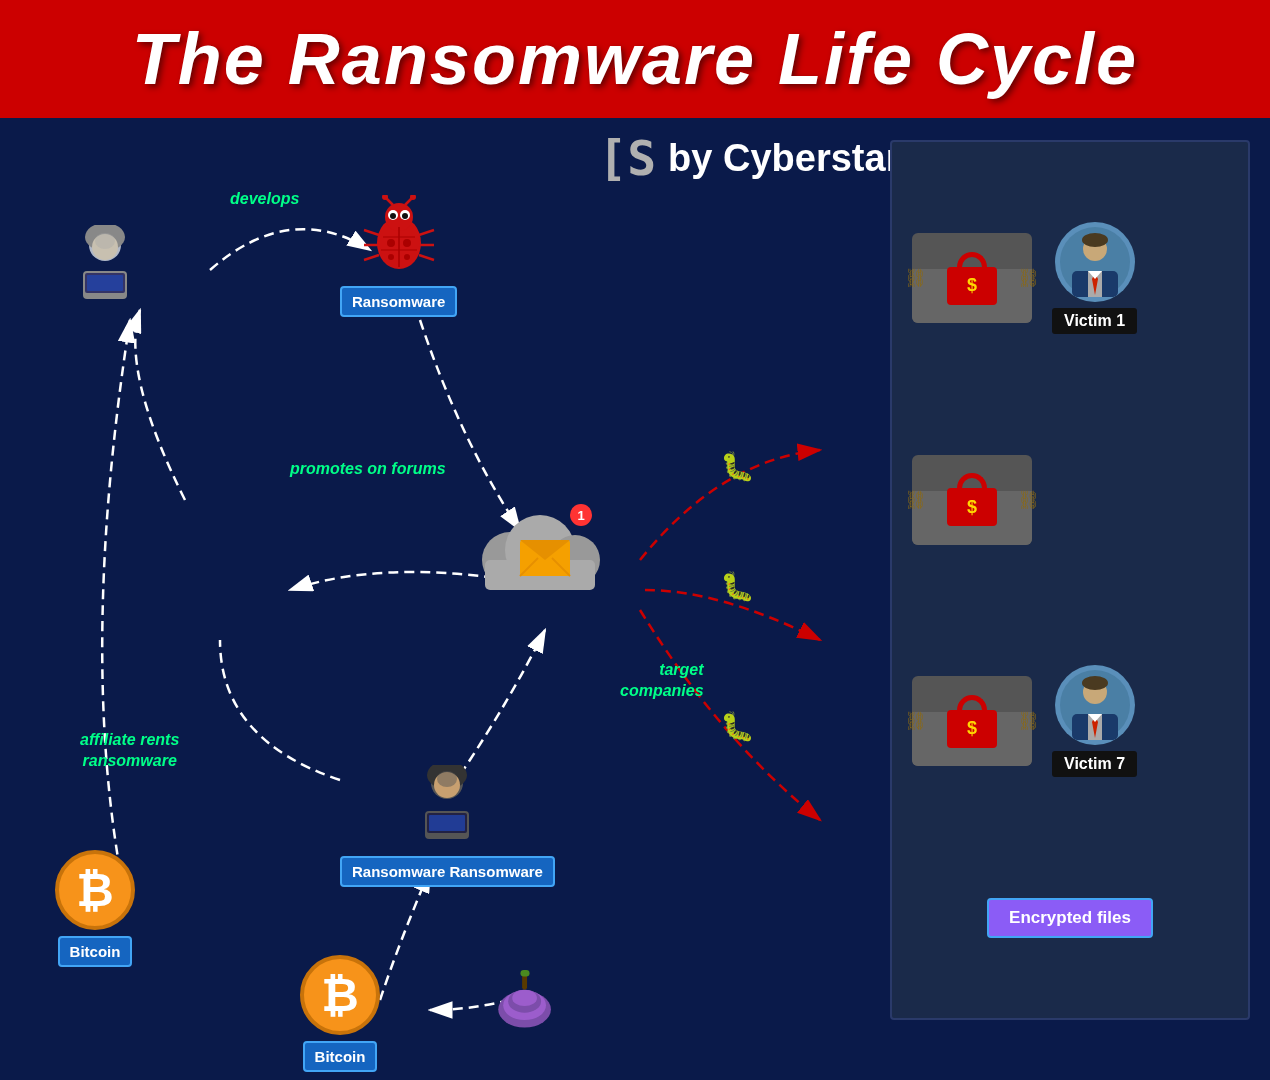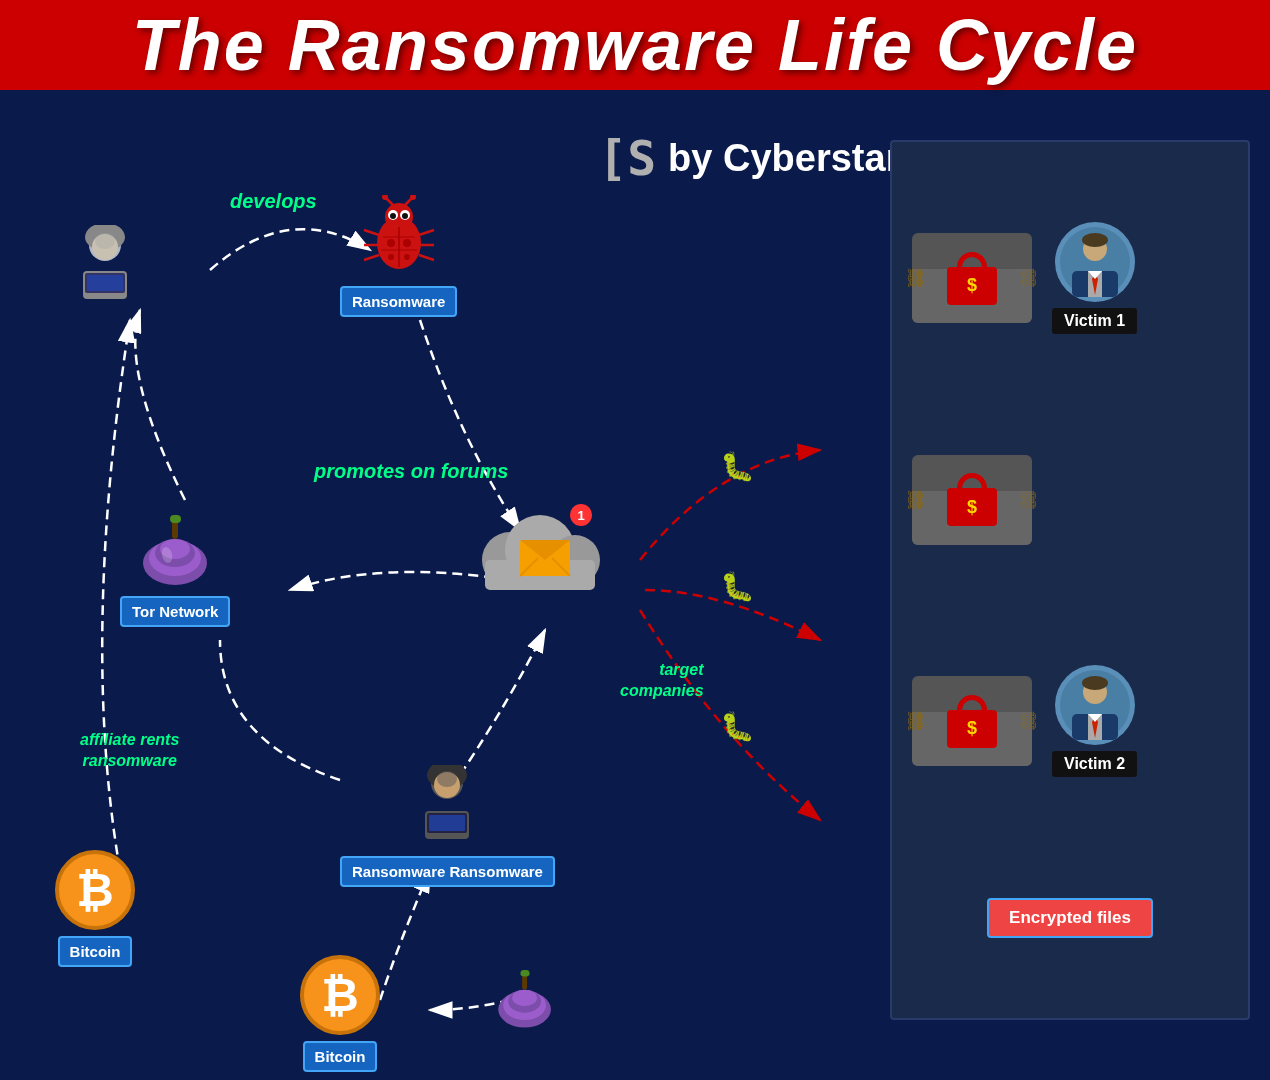--- a/index.html
+++ b/index.html
@@ -9,21 +9,21 @@
       background: #0a1a4a;
       font-family: Arial, sans-serif;
       overflow: hidden;
       position: relative;
     }
 
     
     #header {
       background: #cc0000;
       width: 100%;
-      padding: 4px 30px;
+      padding: 18px 30px;
       text-align: center;
     }
     #header h1 {
       color: white;
       font-size: 72px;
       font-weight: 900;
       font-style: italic;
       text-shadow: 3px 3px 6px rgba(0,0,0,0.5);
       letter-spacing: 2px;
     }
@@ -222,34 +222,34 @@
     .victim-label {
       background: #111;
       color: white;
       font-size: 16px;
       font-weight: bold;
       padding: 4px 12px;
       border-radius: 3px;
     }
 
     .panel-footer {
-      background: #ef4444;
+      background: #8b5cf6;
       color: white;
       font-size: 17px;
       font-weight: bold;
       padding: 8px 20px;
       border-radius: 4px;
       border: 2px solid #42a5f5;
     }
 
     
     .arrow-label {
       position: absolute;
       color: #00ff88;
-      font-size: 20px;
+      font-size: 16px;
       font-weight: bold;
       font-style: italic;
       text-align: center;
     }
 
     
     .bug-icon {
       position: absolute;
       font-size: 28px;
       transform: rotate(0deg);
@@ -333,21 +333,21 @@
       <marker id="arrowWhite" markerWidth="10" markerHeight="7" refX="9" refY="3.5" orient="auto">
         <polygon points="0 0, 10 3.5, 0 7" fill="white"></polygon>
       </marker>
       <marker id="arrowRed" markerWidth="10" markerHeight="7" refX="9" refY="3.5" orient="auto">
         <polygon points="0 0, 10 3.5, 0 7" fill="#cc0000"></polygon>
       </marker>
     </defs>
   </svg>
 
   <div class="arrow-label" style="top: 50px; left: 230px;">develops</div>
-  <div class="arrow-label" style="top: 320px; left: 290px; margin-left: 24px;">promotes on forums</div>
+  <div class="arrow-label" style="top: 320px; left: 290px;">promotes on forums</div>
   <div class="arrow-label" style="top: 590px; left: 80px; color: #00ff88; font-size: 16px; font-style: italic; font-weight: bold; line-height:1.3;">
     affiliate rents<br>ransomware
   </div>
   <div class="arrow-label" style="top: 520px; left: 620px; color: #00ff88; font-size: 16px; font-style: italic; font-weight: bold; text-align:right; line-height:1.3;">
     target<br>companies
   </div>
 
   <div class="bug-icon" style="top: 310px; left: 720px;">🐛</div>
   <div class="bug-icon" style="top: 430px; left: 720px;">🐛</div>
   <div class="bug-icon" style="top: 570px; left: 720px;">🐛</div>
@@ -402,37 +402,20 @@
 
         <circle cx="32" cy="48" r="4" fill="#aa0000"></circle>
         <circle cx="48" cy="48" r="4" fill="#aa0000"></circle>
         <circle cx="32" cy="62" r="3" fill="#aa0000"></circle>
         <circle cx="48" cy="62" r="3" fill="#aa0000"></circle>
       </svg>
     </div>
     <div class="node-label">Ransomware</div>
   </div>
 
-  <div class="node" id="node-tor">
-    <div class="node-icon">
-      <svg width="85" height="85" viewBox="0 0 85 85">
-
-        <ellipse cx="42" cy="60" rx="32" ry="22" fill="#7c4daa"></ellipse>
-        <ellipse cx="42" cy="55" rx="26" ry="18" fill="#9c5dcc"></ellipse>
-        <ellipse cx="42" cy="50" rx="20" ry="14" fill="#7c4daa"></ellipse>
-        <ellipse cx="42" cy="46" rx="15" ry="10" fill="#9c5dcc"></ellipse>
-
-        <rect x="39" y="14" width="6" height="22" rx="3" fill="#5a3a00"></rect>
-        <rect x="37" y="12" width="11" height="8" rx="4" fill="#4a8a20"></rect>
-
-        <ellipse cx="34" cy="52" rx="5" ry="8" fill="rgba(255,255,255,0.2)" transform="rotate(-15 34 52)"></ellipse>
-      </svg>
-    </div>
-    <div class="node-label">Tor Network</div>
-  </div>
 
   <div class="node" id="node-cloud" style="top: 360px; left: 470px;">
     <div style="position:relative; width:140px; height:110px;">
       
       <svg width="140" height="100" viewBox="0 0 140 100">
         <circle cx="40" cy="60" r="28" fill="#999"></circle>
         <circle cx="70" cy="50" r="35" fill="#aaa"></circle>
         <circle cx="105" cy="60" r="25" fill="#999"></circle>
         <rect x="15" y="60" width="110" height="30" fill="#aaa" rx="5"></rect>
 
@@ -548,18 +531,18 @@
           <circle cx="35" cy="35" r="35" fill="#4a7fa5"></circle>
           <circle cx="35" cy="22" r="12" fill="#c8a878"></circle>
           <ellipse cx="35" cy="13" rx="13" ry="7" fill="#4a3a20"></ellipse>
           <rect x="12" y="44" width="46" height="26" rx="5" fill="#1a3a6a"></rect>
           <rect x="28" y="44" width="14" height="26" fill="#aaa"></rect>
           <polygon points="35,46 32,52 35,68 38,52" fill="#cc2200"></polygon>
           <polygon points="28,44 35,52 35,44" fill="white"></polygon>
           <polygon points="42,44 35,52 35,44" fill="white"></polygon>
         </svg>
       </div>
-      <div class="victim-label">Victim 2</div>
+      <div class="victim-label">Victim 7</div>
     </div>
   </div>
 
   <div class="panel-footer">Encrypted files</div>
 </div>
 
 </body></html>

